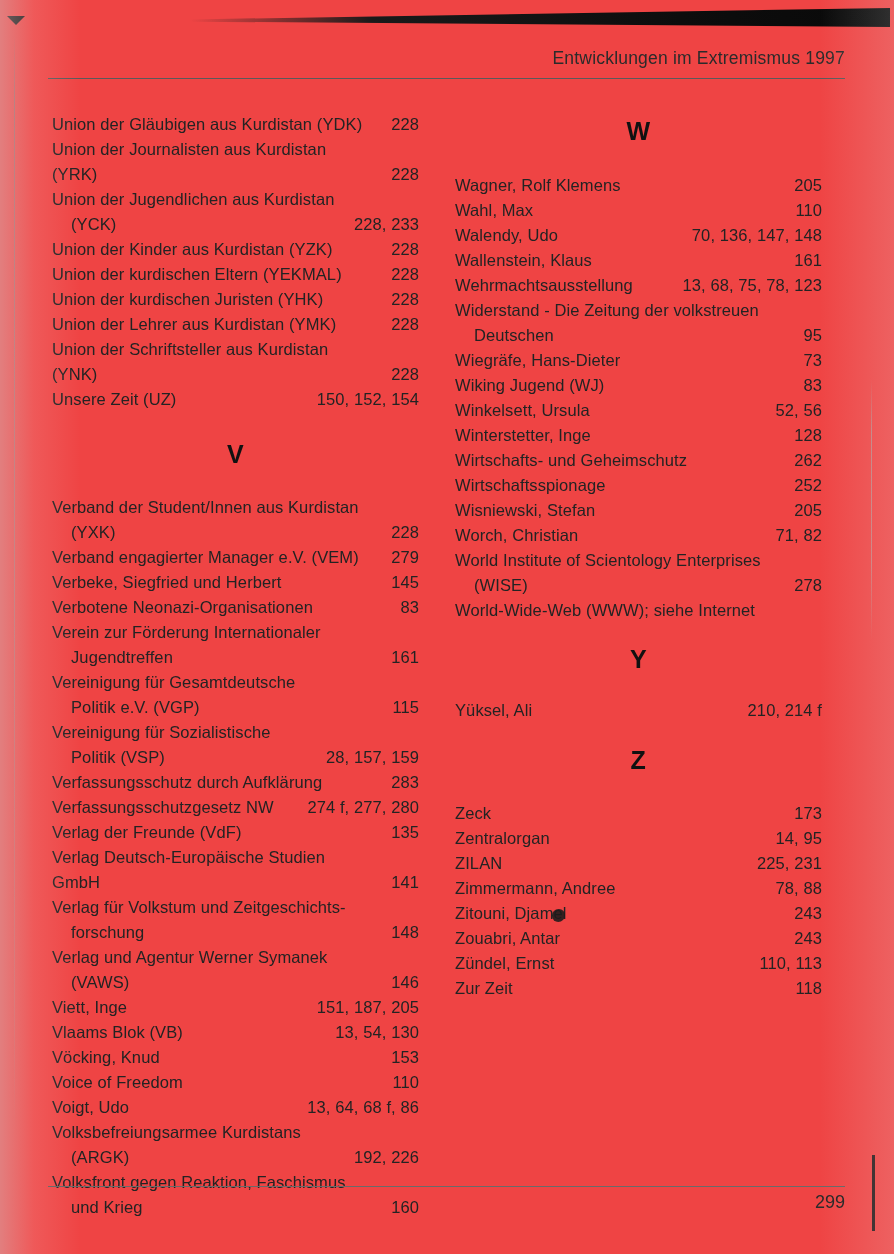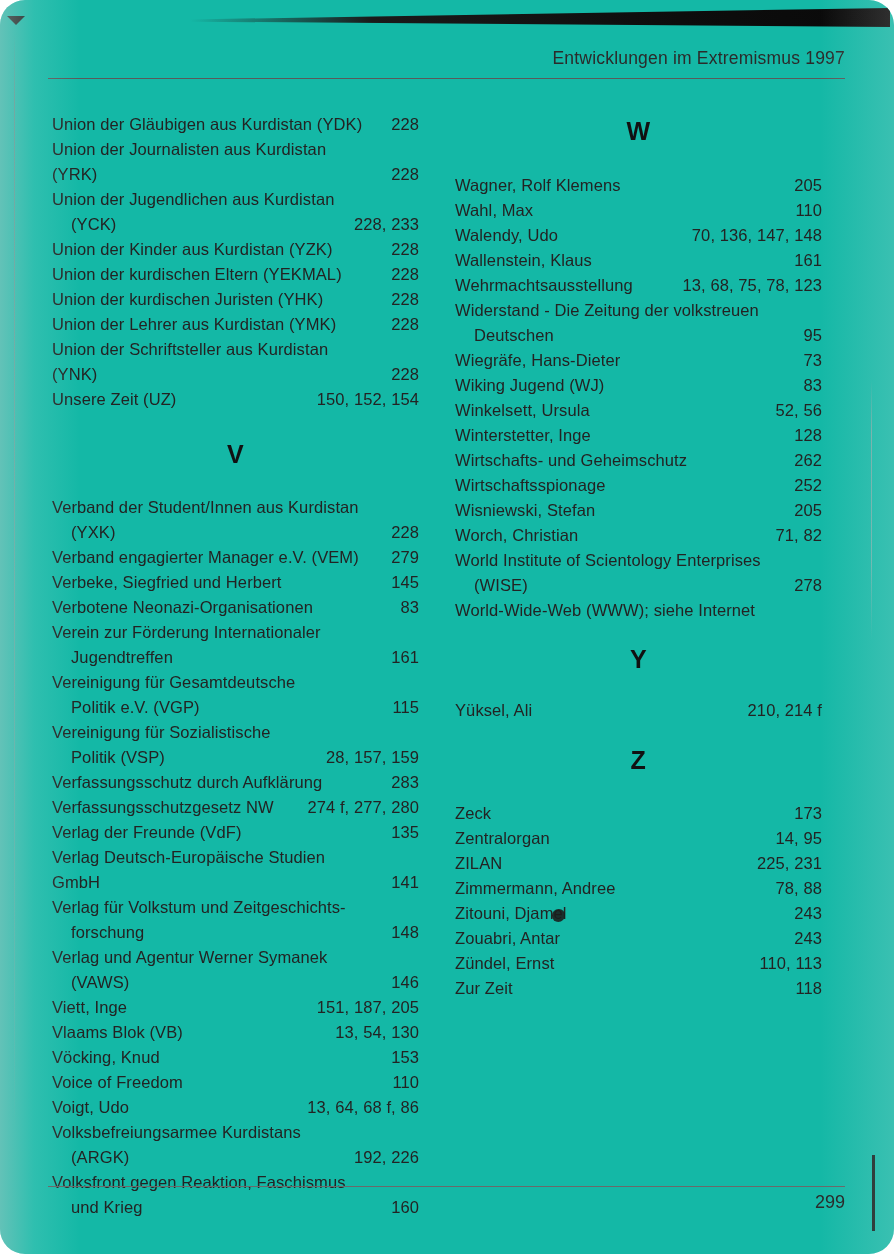--- a/index.html
+++ b/index.html
@@ -9,23 +9,22 @@
     background: #ffffff;
   }
   body {
     font-family: "Liberation Sans", sans-serif;
   }
 
   #page {
     position: relative;
     width: 894px;
     height: 1254px;
-    background: #14b8a6;
+    background: #ef4444;
     overflow: hidden;
-    border-radius: 25px;
   }
 
   
   .scan-wedge {
     position: absolute;
     left: 190px;
     top: 8px;
     width: 700px;
     height: 22px;
     background: linear-gradient(to right,

